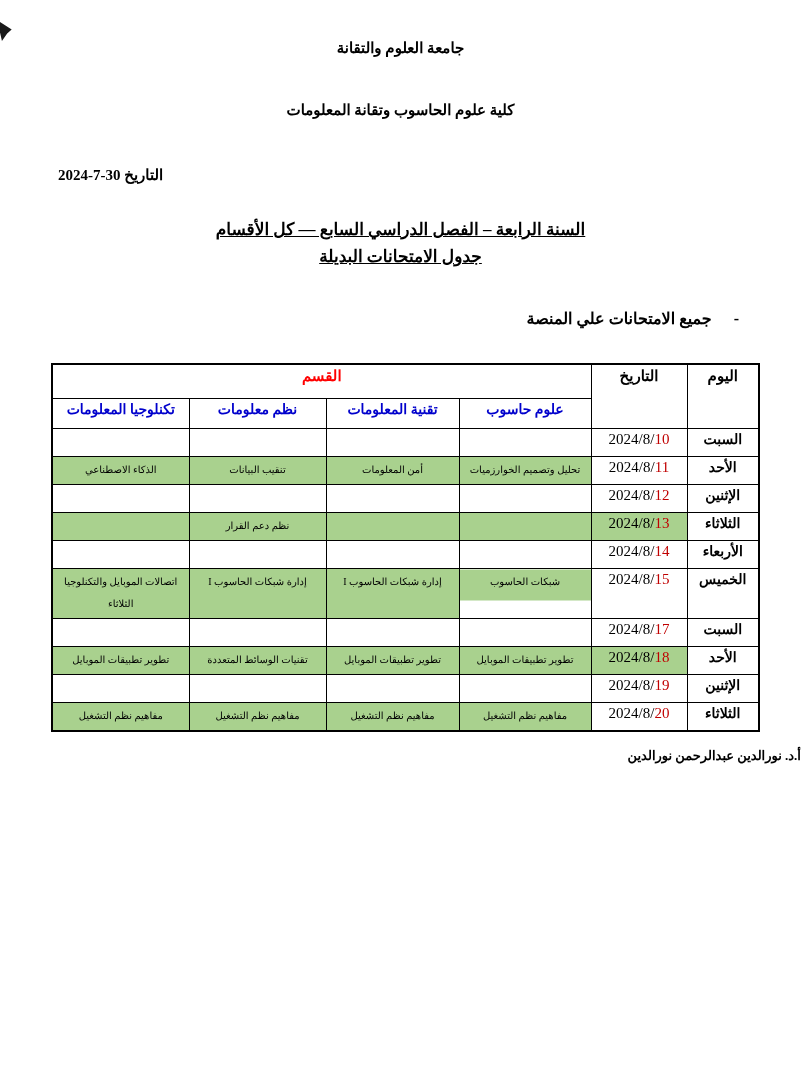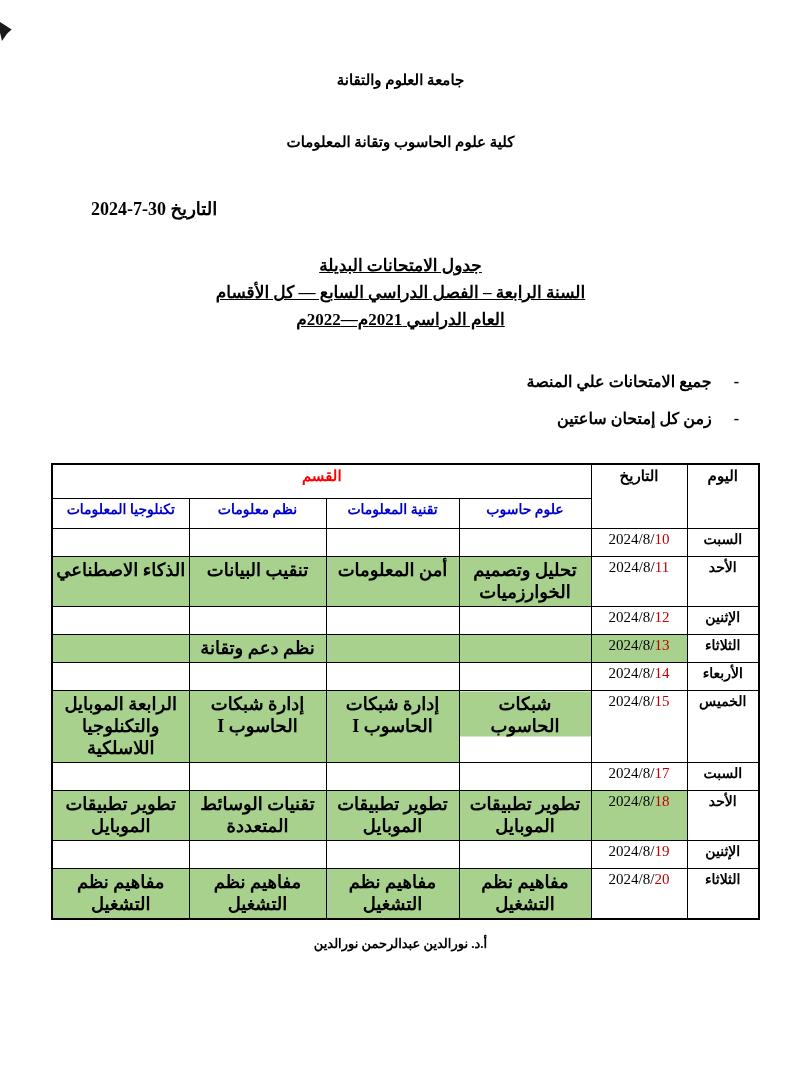--- a/index.html
+++ b/index.html
@@ -26,28 +26,28 @@
     height: 19px;
     background: #1a1a1a;
     clip-path: polygon(0 0, 90% 40%, 55% 60%, 15% 100%, 0 55%);
   }
   .center-line {
     text-align: center;
     font-weight: bold;
     font-size: 15px;
     line-height: 20px;
   }
-  .university { padding-top: 70px; }
+  .university { padding-top: 38px; }
   .college    { margin-top: 42px; }
   .date-line {
     margin-top: 46px;
-    margin-left: 91px;
+    margin-left: 58px;
     text-align: left;
     font-weight: bold;
-    font-size: 18px;
+    font-size: 15px;
   }
   .ltr { direction: ltr; unicode-bidi: isolate; }
   .title-block {
     margin-top: 32px;
     text-align: center;
     font-weight: bold;
     font-size: 17px;
     line-height: 27px;
   }
   .title-block .title-line { text-decoration: underline; }
@@ -106,59 +106,57 @@
     font-size: 14px;
     font-weight: bold;
   }
   .date-cell {
     font-size: 15px;
     font-weight: normal;
     white-space: nowrap;
   }
   .date-day { color: var(--date-red, #c00000); }
   .subject-cell {
-    font-size: 18px;
-    font-weight: bold;
+    font-size: 10px;
+    font-weight: normal;
     line-height: 22px;
     margin-top: 27px;
   }
   .green { background: var(--green, #a9d18e); }
   .partial {
     background: linear-gradient(to bottom, var(--green, #a9d18e) 0 64%, #ffffff 64%);
   }
   .signature {
     margin-top: 16px;
-    text-align: center;
+    text-align: right;
     font-weight: bold;
     font-size: 13px;
   }
   .signature .sig-title { margin-top: 17px; }
 </style>
 </head>
 <body>
 
 <div class="page">
 
   <div class="scan-artifact"></div>
 
   <div class="center-line university">جامعة العلوم والتقانة</div>
 
   <div class="center-line college">كلية علوم الحاسوب وتقانة المعلومات</div>
 
   <div class="date-line"><span>التاريخ</span>&nbsp;<span class="ltr">2024-7-30</span></div>
 
   <div class="title-block">
+    <div class="title-line">السنة الرابعة – الفصل الدراسي السابع — كل الأقسام</div>
     <div class="title-line">جدول الامتحانات البديلة</div>
-    <div class="title-line">السنة الرابعة – الفصل الدراسي السابع — كل الأقسام</div>
-    <div class="title-line">العام الدراسي 2021م—2022م</div>
   </div>
 
   <ul class="notes">
     <li>جميع الامتحانات علي المنصة</li>
-    <li>زمن كل إمتحان ساعتين</li>
   </ul>
 
   <table class="exam-table" dir="rtl">
     <colgroup>
       <col style="width:72px">
       <col style="width:96px">
       <col style="width:132px">
       <col style="width:133px">
       <col style="width:137px">
       <col style="width:137px">
@@ -199,38 +197,38 @@
           <td class="subject-cell"></td>
           <td class="subject-cell"></td>
           <td class="subject-cell"></td>
           <td class="subject-cell"></td>
         </tr>
         <tr>
           <td class="day-cell">الثلاثاء</td>
           <td class="date-cell green"><span class="ltr"><span>2024/8/</span><span class="date-day">13</span></span></td>
           <td class="subject-cell green"></td>
           <td class="subject-cell green"></td>
-          <td class="subject-cell green">نظم دعم وتقانة</td>
+          <td class="subject-cell green">نظم دعم القرار</td>
           <td class="subject-cell green"></td>
         </tr>
         <tr>
           <td class="day-cell">الأربعاء</td>
           <td class="date-cell"><span class="ltr"><span>2024/8/</span><span class="date-day">14</span></span></td>
           <td class="subject-cell"></td>
           <td class="subject-cell"></td>
           <td class="subject-cell"></td>
           <td class="subject-cell"></td>
         </tr>
         <tr>
           <td class="day-cell">الخميس</td>
           <td class="date-cell"><span class="ltr"><span>2024/8/</span><span class="date-day">15</span></span></td>
           <td class="subject-cell partial">شبكات الحاسوب</td>
           <td class="subject-cell green">إدارة شبكات الحاسوب I</td>
           <td class="subject-cell green">إدارة شبكات الحاسوب I</td>
-          <td class="subject-cell green">الرابعة الموبايل والتكنلوجيا اللاسلكية</td>
+          <td class="subject-cell green">اتصالات الموبايل والتكنلوجيا الثلاثاء</td>
         </tr>
         <tr>
           <td class="day-cell">السبت</td>
           <td class="date-cell"><span class="ltr"><span>2024/8/</span><span class="date-day">17</span></span></td>
           <td class="subject-cell"></td>
           <td class="subject-cell"></td>
           <td class="subject-cell"></td>
           <td class="subject-cell"></td>
         </tr>
         <tr>

